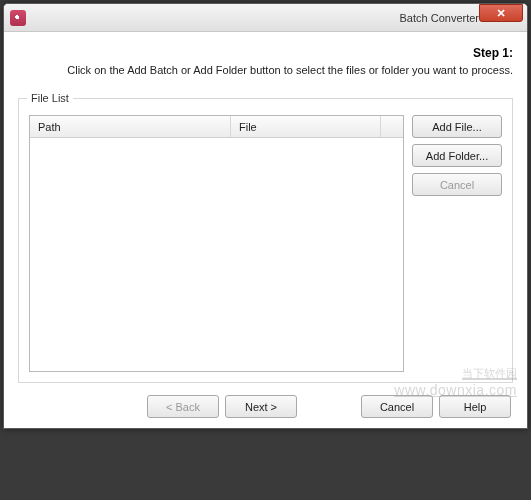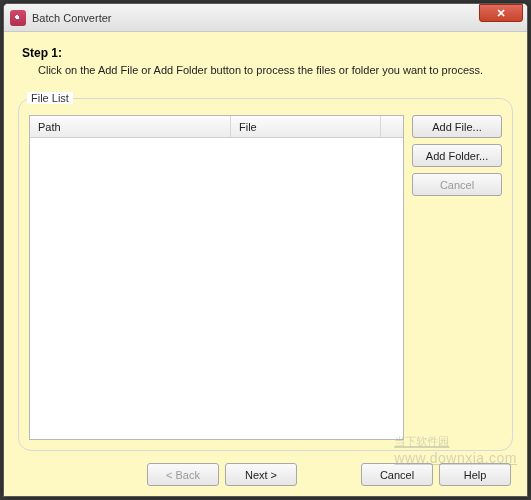--- a/index.html
+++ b/index.html
@@ -1,26 +1,27 @@
 <!DOCTYPE html>
 <html><head>
   <meta charset="utf-8">
   <style>
     * { box-sizing: border-box; margin: 0; padding: 0; font-family: "Segoe UI", Tahoma, sans-serif; font-size: 11px; }
     html, body { width: 531px; height: 500px; background: #3a3a3a; overflow: hidden; }
     
     .window {
       position: absolute;
       left: 3px; top: 3px;
-      width: 525px; height: 494px;
-      background: #fef9c3;
+      width: 525px; height: 426px;
+      background: #ffffff;
       border: 1px solid #5a5a5a;
       border-radius: 5px 5px 0 0;
       box-shadow: 0 0 6px rgba(0,0,0,0.5);
       overflow: hidden;
+      text-align: right;
     }
     
     .titlebar {
       height: 28px;
       background: linear-gradient(#f4f4f4, #e0e0e0);
       border-bottom: 1px solid #c8c8c8;
       display: flex;
       align-items: center;
       padding: 0 0 0 6px;
     }
@@ -52,21 +53,21 @@
     }
     
     .content { padding: 14px 14px 10px 14px; height: calc(100% - 28px); display: flex; flex-direction: column; }
     
     .step-block { margin-bottom: 22px; padding-left: 4px; }
     .step-title { font-weight: bold; font-size: 12px; margin-bottom: 4px; }
     .step-desc { padding-left: 16px; color: #222; }
     
     .file-list-group {
       border: 1px solid #d8d8d8;
-      border-radius: 13px;
+      border-radius: 0;
       padding: 10px 10px 10px 10px;
       flex: 1;
       position: relative;
       display: flex;
       flex-direction: column;
       margin-bottom: 12px;
     }
     .group-label {
       position: absolute;
       top: -7px; left: 8px;
@@ -150,21 +151,21 @@
     <div class="title-text">Batch Converter</div>
     <div class="close-btn">
       <span>✕</span>
     </div>
   </div>
 
   <div class="content">
 
     <div class="step-block">
       <div class="step-title">Step 1:</div>
-      <div class="step-desc">Click on the Add File or Add Folder button to process the files or folder you want to process.</div>
+      <div class="step-desc">Click on the Add Batch or Add Folder button to select the files or folder you want to process.</div>
     </div>
 
     <div class="file-list-group">
       <div class="group-label">File List</div>
 
       <div class="list-row">
         <div class="table-box">
           <div class="table-header">
             <div class="col col-path">Path</div>
             <div class="col col-file">File</div>

